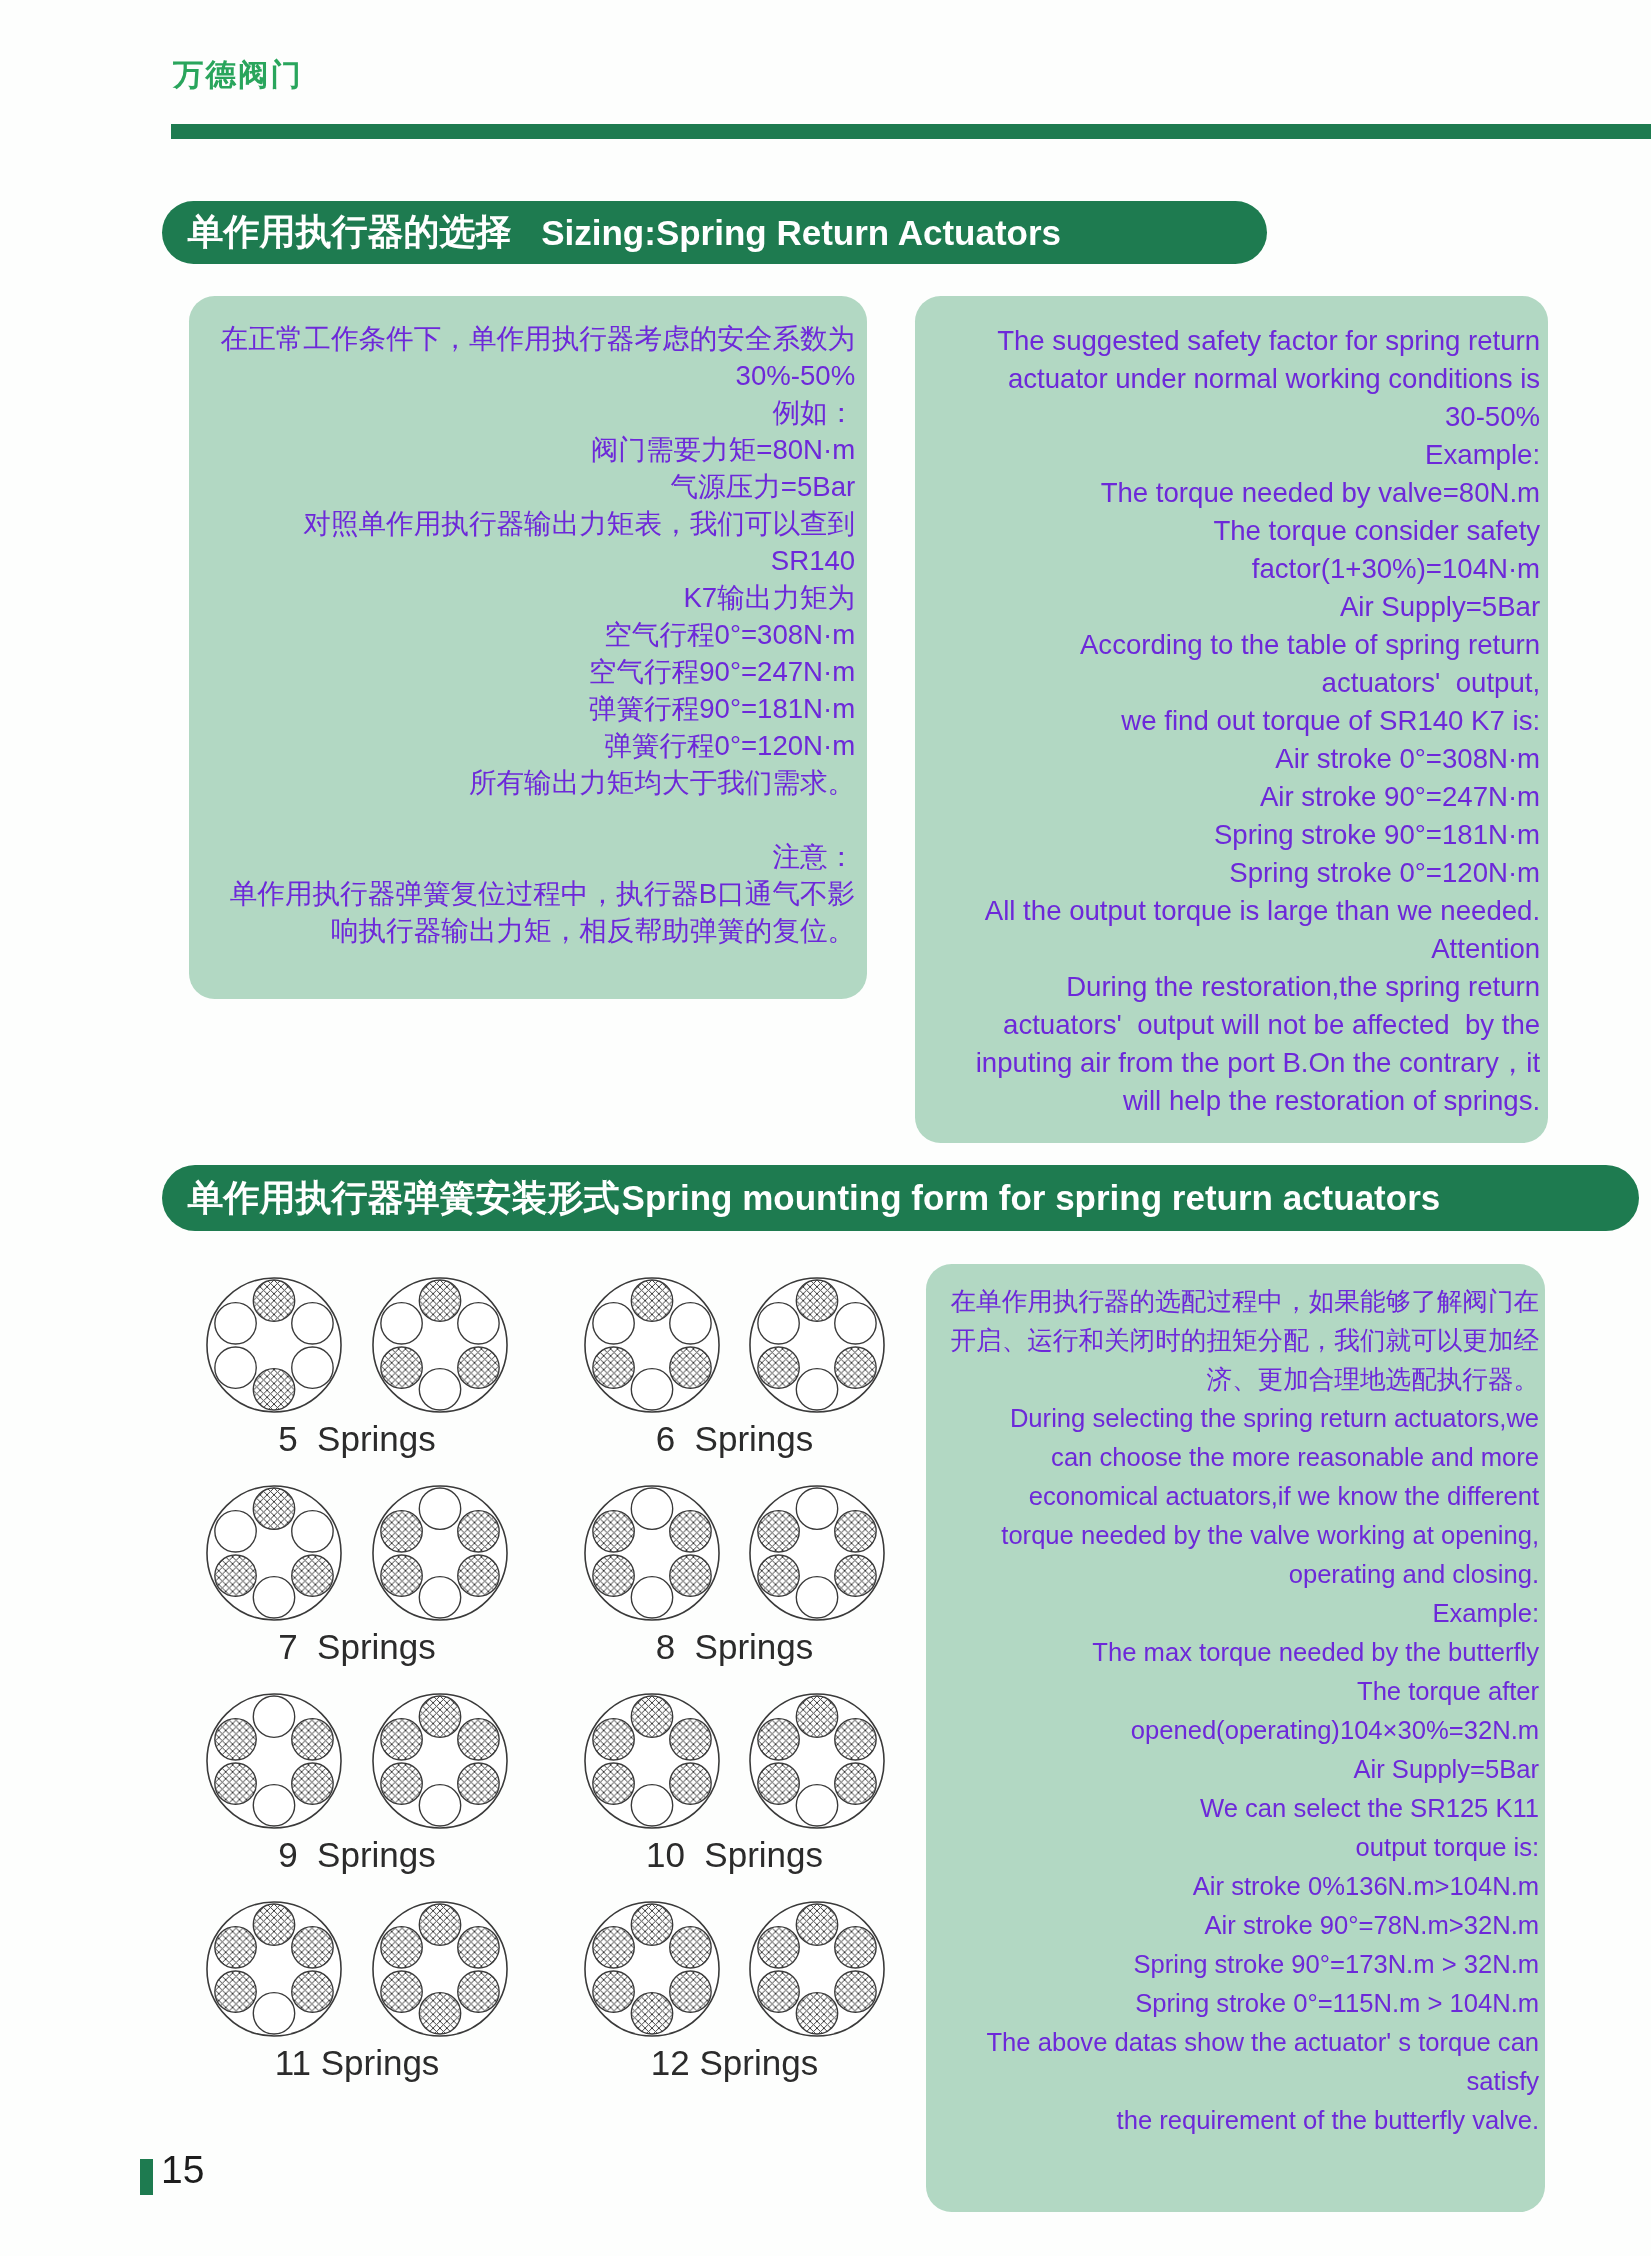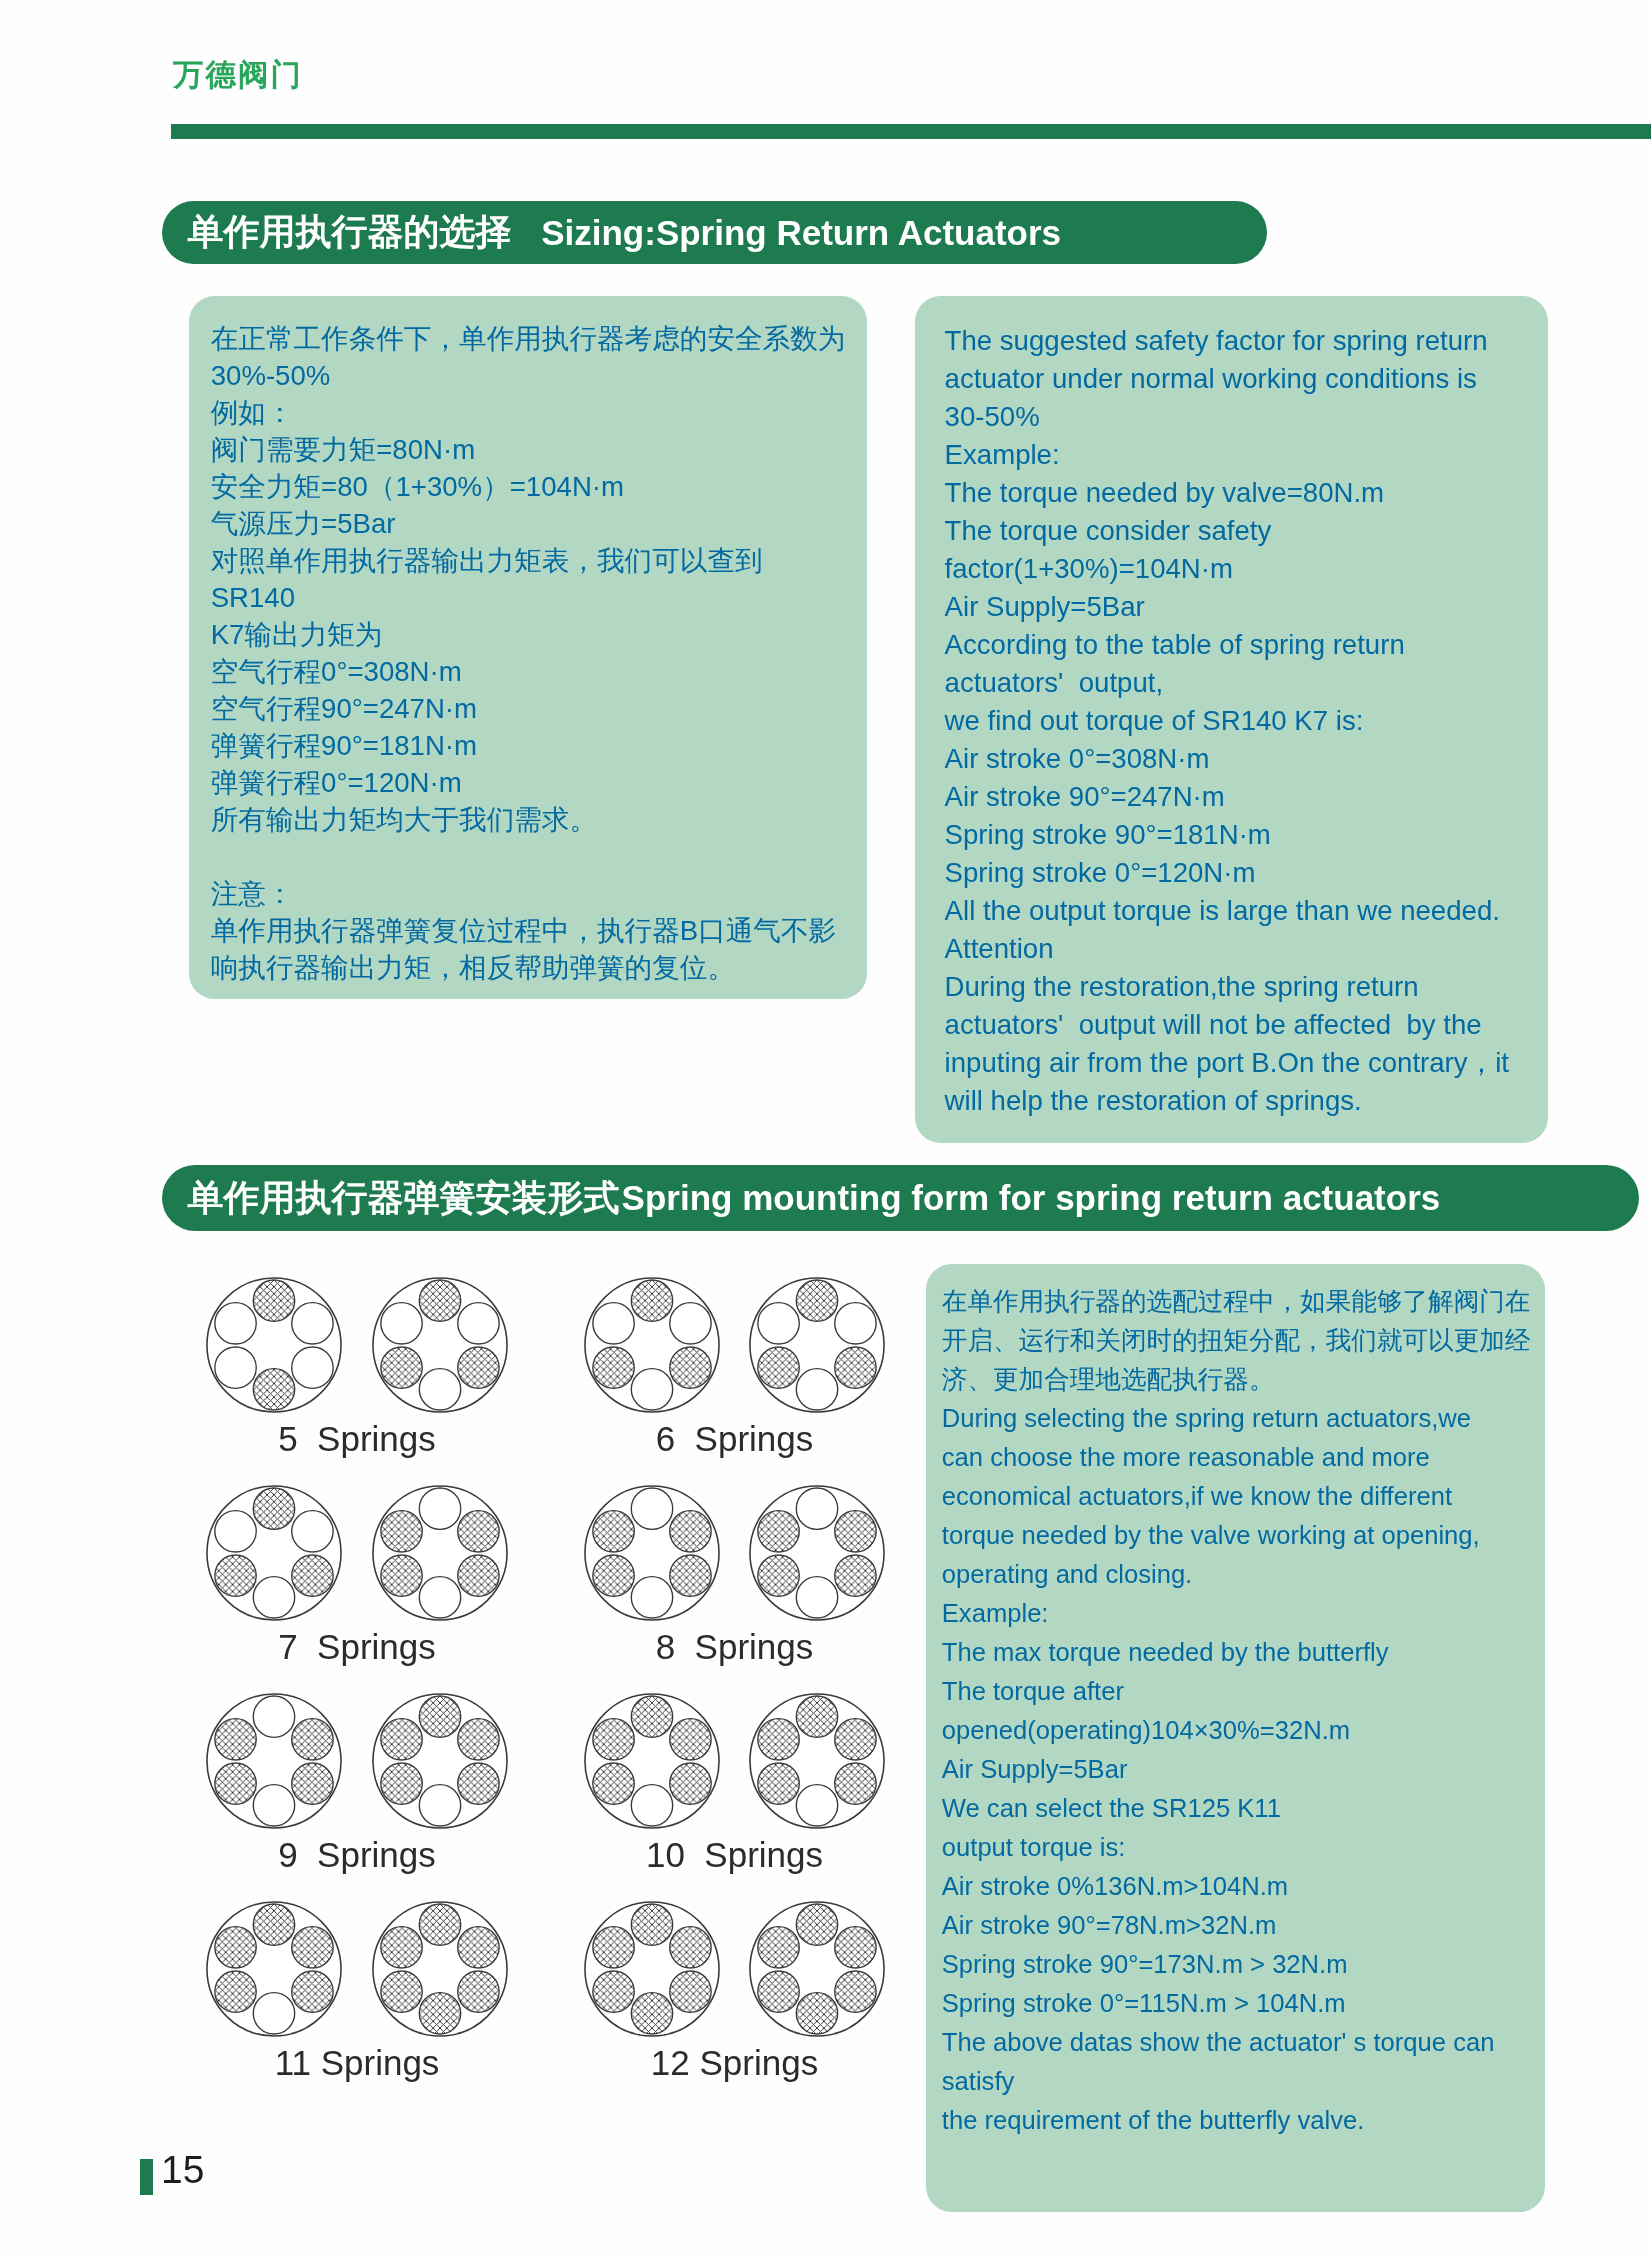--- a/index.html
+++ b/index.html
@@ -24,21 +24,21 @@
   }
   #banner1{left:162px;top:201px;width:1105px;height:63px;}
   #banner2{left:162px;top:1165px;width:1477px;height:66px;}
   .banner .zh{font-size:36px;font-weight:700;}
   .banner .en{font-size:35px;font-weight:700;}
   #banner1 .en{margin-left:29.6px;}
   #banner2 .en{margin-left:2px;}
 
   .infobox{
     position:absolute;background:var(--box-green,#b2d8c3);
-    border-radius:25.6px;color:#0369a1;box-sizing:border-box;overflow:hidden;
+    border-radius:25.6px;color:#6d28d9;box-sizing:border-box;overflow:hidden;text-align:right;
   }
   #box-zh{left:189px;top:296px;width:678px;height:703px;padding:23.6px 11.8px 0 21.7px;font-size:27.6px;line-height:37px;}
   #box-en{left:906px;top:296px;width:633px;height:847px;padding:25.6px 7.9px 0 29.6px;font-size:27.6px;line-height:38px;margin-left:9px;}
   #box-mixed{left:926px;top:1264px;width:619px;height:948px;padding:17.7px 5.9px 0 15.8px;font-size:25.6px;line-height:39px;}
   .tline{white-space:pre;}
 
   .diagrams{
     position:absolute;left:148px;top:1273px;width:755px;
     display:grid;grid-template-columns:418px 337px;grid-auto-rows:208px;
     justify-items:center;align-items:start;
@@ -64,21 +64,20 @@
   <div class="banner" id="banner1">
     <span class="zh">单作用执行器的选择</span>
     <span class="en">Sizing:Spring Return Actuators</span>
   </div>
 
   <div class="infobox" id="box-zh">
       <div class="tline">在正常工作条件下，单作用执行器考虑的安全系数为</div>
       <div class="tline">30%-50%</div>
       <div class="tline">例如：</div>
       <div class="tline">阀门需要力矩=80N·m</div>
-      <div class="tline">安全力矩=80（1+30%）=104N·m</div>
       <div class="tline">气源压力=5Bar</div>
       <div class="tline">对照单作用执行器输出力矩表，我们可以查到</div>
       <div class="tline">SR140</div>
       <div class="tline">K7输出力矩为</div>
       <div class="tline">空气行程0°=308N·m</div>
       <div class="tline">空气行程90°=247N·m</div>
       <div class="tline">弹簧行程90°=181N·m</div>
       <div class="tline">弹簧行程0°=120N·m</div>
       <div class="tline">所有输出力矩均大于我们需求。</div>
       <div class="tline">&nbsp;</div>

